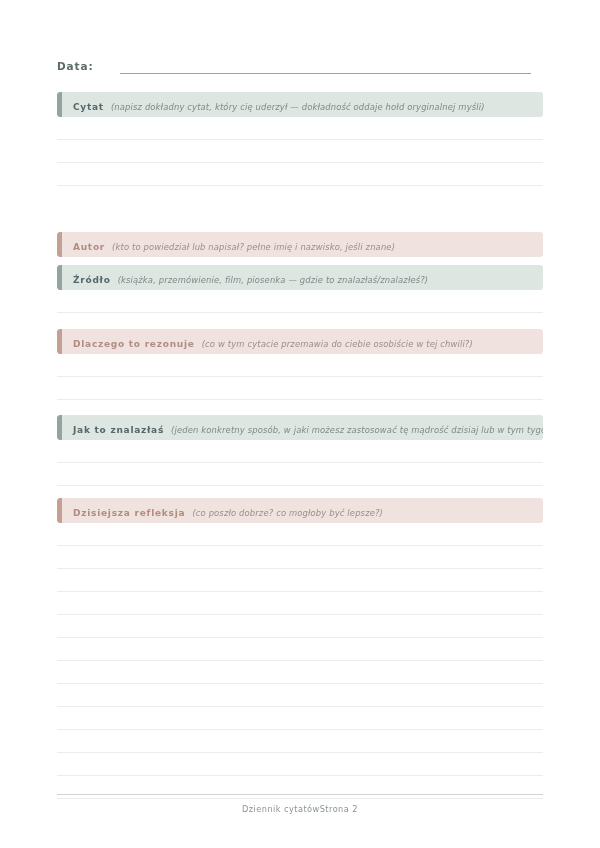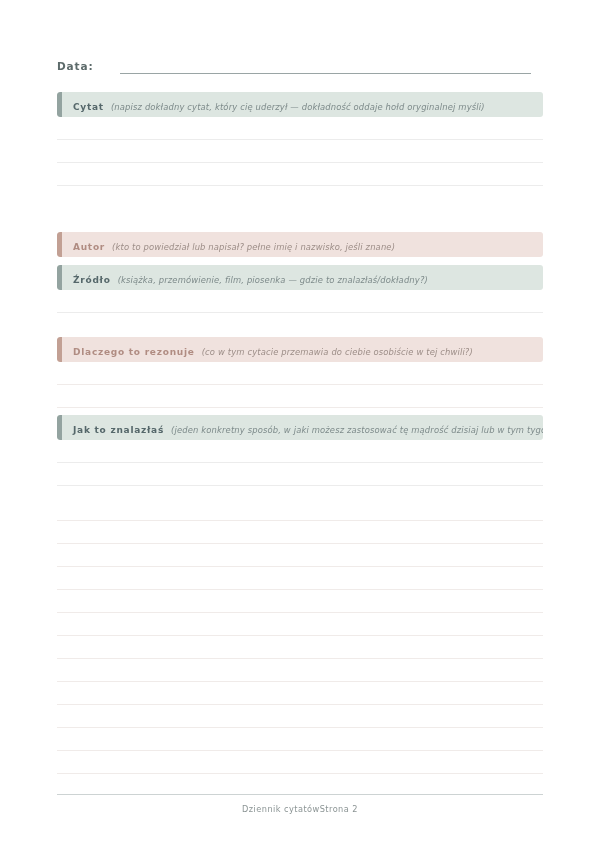--- a/index.html
+++ b/index.html
@@ -157,47 +157,51 @@
           <span class="accent"></span>
           <div class="bar-text"><span class="bar-title">Autor</span><span class="bar-hint">(kto to powiedział lub napisał? pełne imię i nazwisko, jeśli znane)</span></div>
         </div>
         <div class="lines">
           <div class="wline"></div>
         </div>
       </div>
       <div class="section v-green" style="top: 265px;">
         <div class="bar">
           <span class="accent"></span>
-          <div class="bar-text"><span class="bar-title">Źródło</span><span class="bar-hint">(książka, przemówienie, film, piosenka — gdzie to znalazłaś/dokładny?)</span></div>
-        </div>
-        <div class="lines">
-          <div class="wline"></div>
-        </div>
-      </div>
-      <div class="section v-rose" style="top: 329px; margin-top: 8px;">
+          <div class="bar-text"><span class="bar-title">Źródło</span><span class="bar-hint">(książka, przemówienie, film, piosenka — gdzie to znalazłaś/znalazłeś?)</span></div>
+        </div>
+        <div class="lines">
+          <div class="wline"></div>
+        </div>
+      </div>
+      <div class="section v-rose" style="top: 329px;">
         <div class="bar">
           <span class="accent"></span>
           <div class="bar-text"><span class="bar-title">Dlaczego to rezonuje</span><span class="bar-hint">(co w tym cytacie przemawia do ciebie osobiście w tej chwili?)</span></div>
         </div>
         <div class="lines">
           <div class="wline"></div>
           <div class="wline"></div>
         </div>
       </div>
       <div class="section v-green" style="top: 415px;">
         <div class="bar">
           <span class="accent"></span>
           <div class="bar-text"><span class="bar-title">Jak to znalazłaś</span><span class="bar-hint">(jeden konkretny sposób, w jaki możesz zastosować tę mądrość dzisiaj lub w tym tygo...</span></div>
         </div>
         <div class="lines">
           <div class="wline"></div>
           <div class="wline"></div>
         </div>
       </div>
       <div class="section v-rose" style="top: 498px;">
+        <div class="bar">
+          <span class="accent"></span>
+          <div class="bar-text"><span class="bar-title">Dzisiejsza refleksja</span><span class="bar-hint">(co poszło dobrze? co mogłoby być lepsze?)</span></div>
+        </div>
         <div class="lines">
           <div class="wline"></div>
           <div class="wline"></div>
           <div class="wline"></div>
           <div class="wline"></div>
           <div class="wline"></div>
           <div class="wline"></div>
           <div class="wline"></div>
           <div class="wline"></div>
           <div class="wline"></div>

